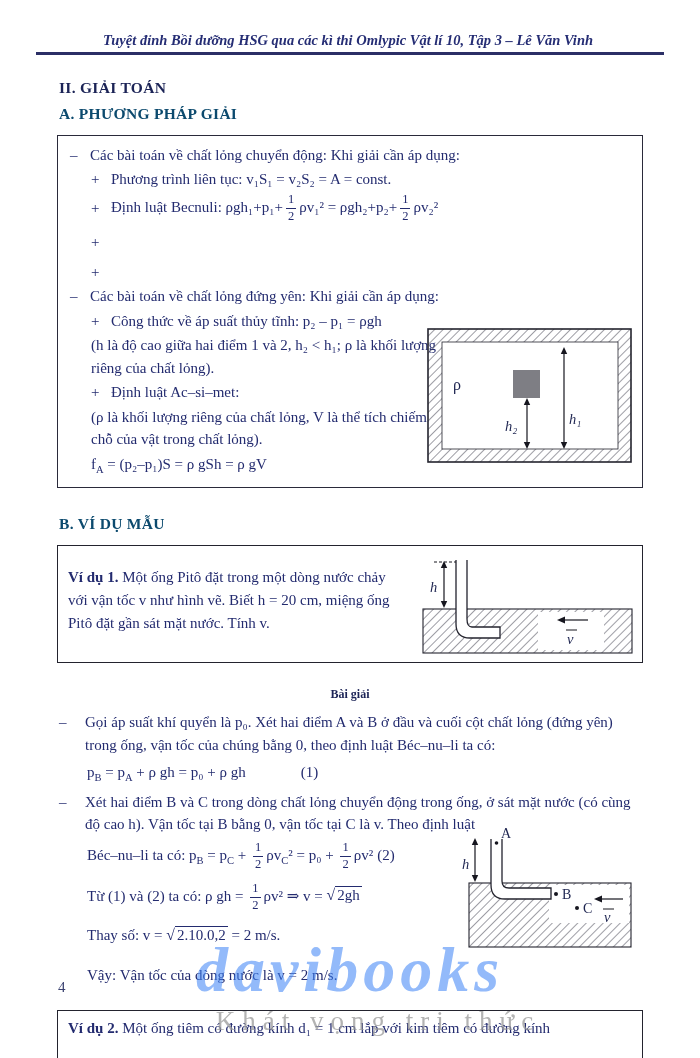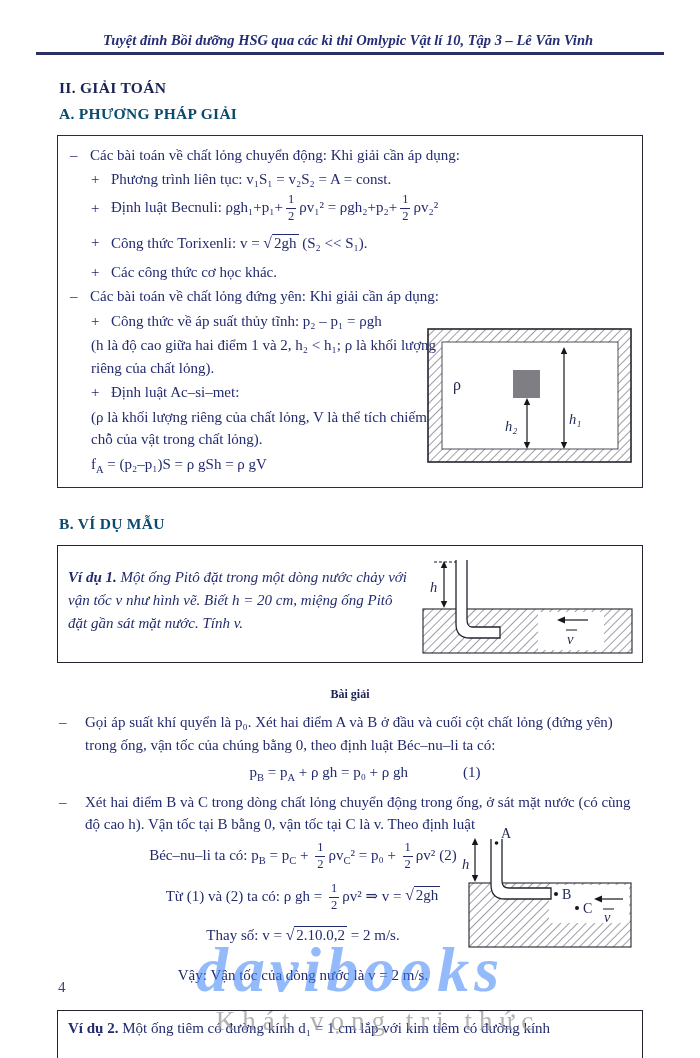--- a/index.html
+++ b/index.html
@@ -18,30 +18,30 @@
   .method-box{position:relative;border:1.4px solid #2a2a3a;padding:6px 10px 8px 12px;min-height:352px;box-sizing:border-box;}
   .row{display:flex;margin:2px 0;}
   .row .mk{flex:0 0 20px;}
   .row.plus{padding-left:21px;}
   .row.fm{align-items:center;min-height:32px;}
   .note{padding-left:21px;margin:2px 0;}
   .narrow{max-width:352px;}
   .fig1{position:absolute;top:192px;right:10px;width:205px;height:135px;}
   
   .example-box{display:flex;border:1.8px solid #23232e;margin-top:7px;min-height:104px;box-sizing:border-box;}
-  .ex-text{flex:0 0 340px;padding:20px 4px 8px 10px;line-height:1.55;font-style:italic;}
+  .ex-text{flex:0 0 340px;padding:20px 4px 8px 10px;line-height:1.55;}
   .ex-fig{flex:1;padding:8px 4px 0 8px;}
   .ex2{display:block;margin-top:24px;height:68px;border-bottom:none;}
   .ex-text2{padding:6px 10px 0 10px;}
   
   .solution-title{text-align:center;font-weight:bold;font-size:12px;color:#1b2356;margin:22px 0 8px 0;}
   .solution{position:relative;}
   .srow{display:flex;margin:3px 0;}
   .srow .mk{flex:0 0 28px;padding-left:2px;box-sizing:border-box;}
-  .sline{padding-left:30px;margin:5px 0;text-align:center;}
+  .sline{padding-left:30px;margin:5px 0;}
   .fml{min-height:36px;display:block;}
   .narrow2{max-width:432px;}
   .fig3{position:absolute;top:116px;right:4px;width:178px;height:128px;}
   
   sub{font-size:10.5px;}
   .frac{display:inline-flex;flex-direction:column;align-items:center;vertical-align:middle;
         margin:0 3px;font-size:12.5px;line-height:1.1;}
   .frac .fn{border-bottom:1px solid currentColor;padding:0 2px 1px 2px;}
   .frac .fd{padding-top:1px;}
   .sqrt{white-space:nowrap;}
@@ -109,25 +109,23 @@
         <span class="tx">Định luật Becnuli: ρgh₁+p₁+<span class="frac">
               <span class="fn">1</span>
               <span class="fd">2</span>
             </span>ρv₁²  = ρgh₂+p₂+<span class="frac">
               <span class="fn">1</span>
               <span class="fd">2</span>
             </span>ρv₂²</span>
       </div>
       <div class="row plus fm">
         <span class="mk">+</span>
-        <span class="tx">Công thức Torixenli: v = <span class="sqrt"><span class="sign">√</span><span class="rad">2gh</span></span>  (S₂ &lt;&lt; S₁).</span>
       </div>
       <div class="row plus">
         <span class="mk">+</span>
-        <span class="tx">Các công thức cơ học khác.</span>
       </div>
       <div class="row dash">
         <span class="mk">–</span>
         <span class="tx">Các bài toán về chất lỏng đứng yên: Khi giải cần áp dụng:</span>
       </div>
       <div class="row plus">
         <span class="mk">+</span>
         <span class="tx">Công thức về áp suất thủy tĩnh: p₂ – p₁ = ρgh</span>
       </div>
       <div class="note narrow">(h là độ cao giữa hai điểm 1 và 2, h₂ &lt; h₁; ρ là khối lượng riêng của chất lỏng).</div>

